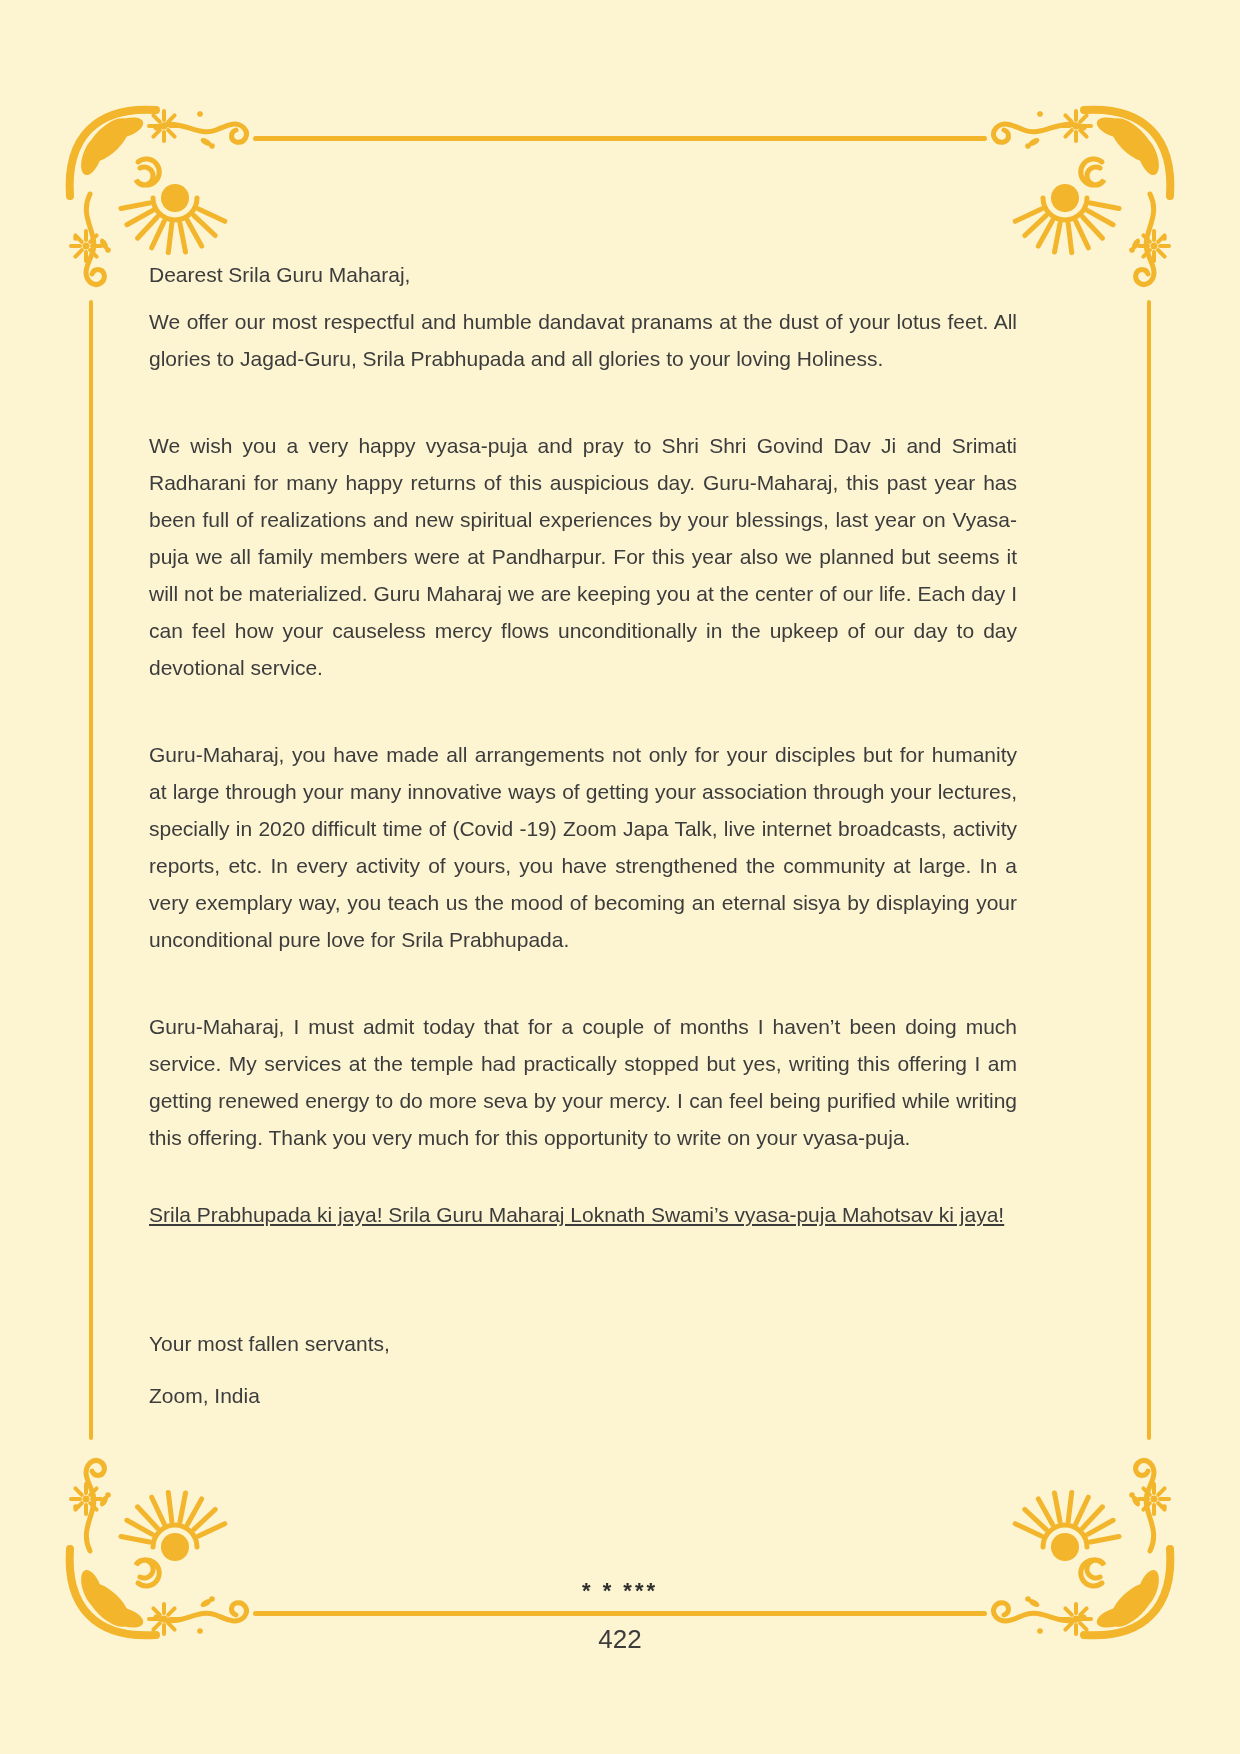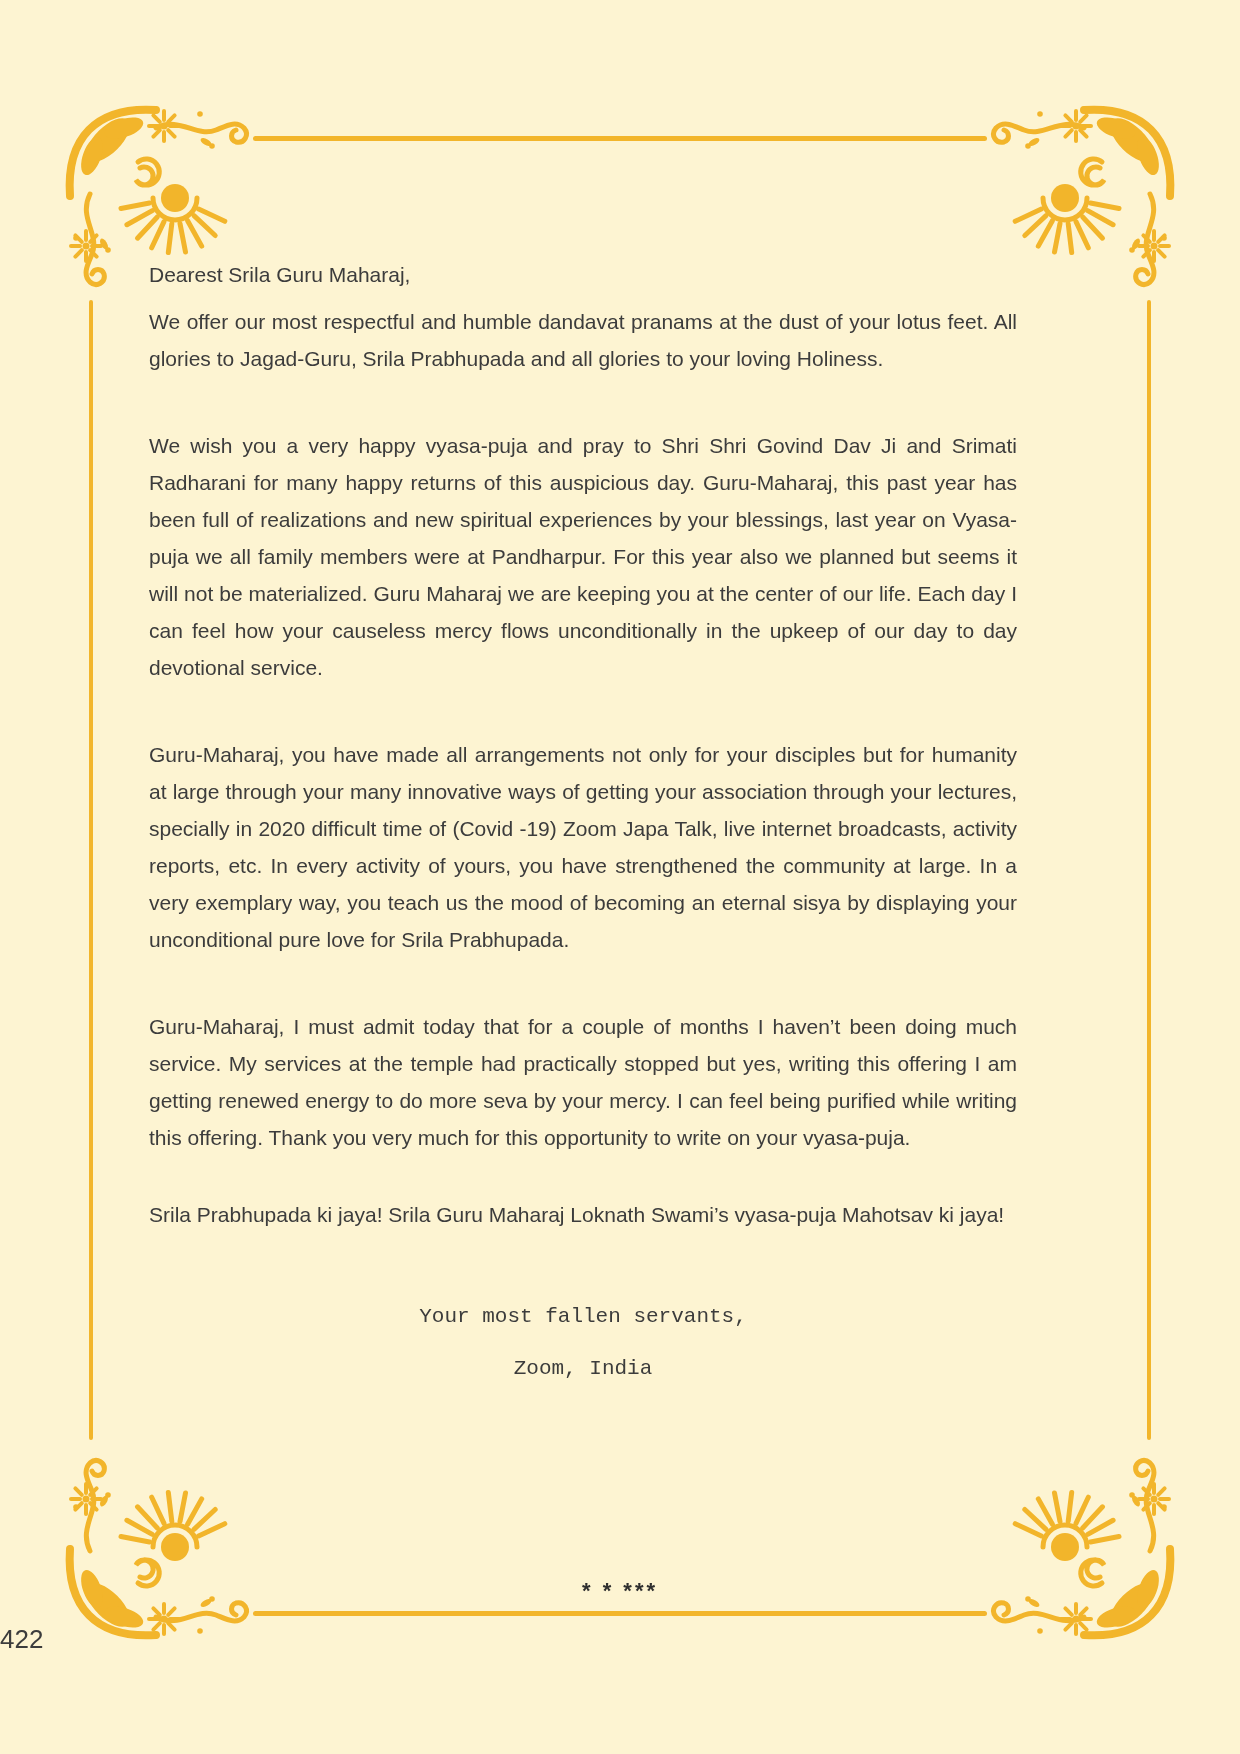--- a/index.html
+++ b/index.html
@@ -31,31 +31,31 @@
   .ornament.br{left:980px;top:1432px;transform:scale(-1,-1);}
   
   .letter{
     position:absolute;left:149px;top:256px;width:868px;
     font-size:21px;line-height:37px;
   }
   .letter p{margin:0 0 24px;text-align:justify;}
   .letter p.salutation{margin-bottom:10px;text-align:left;}
   .letter p.gap-xl{margin-bottom:50px;}
   .letter p.gap-lg{margin-bottom:40px;}
-  .letter p.gap-xxl{margin-bottom:65px;}
-  .letter p.closing-line{margin-bottom:15px;text-align:center;font-family:Liberation Mono, monospace;}
+  .letter p.gap-xxl{margin-bottom:92px;text-decoration:underline;}
+  .letter p.closing-line{margin-bottom:15px;text-align:left;}
   
   .stars{
     position:absolute;left:0;top:1578px;width:100%;
     text-align:center;font-size:22px;font-weight:bold;
     letter-spacing:3px;color:#2F2F2F;
   }
   .page-number{
     position:absolute;left:0;top:1624px;width:100%;
-    text-align:left;font-size:26px;color:var(--ink);
+    text-align:center;font-size:26px;color:var(--ink);
   }
 </style>
 </head>
 <body>
 
 <svg width="0" height="0" style="position:absolute" aria-hidden="true">
   <defs>
     <g id="daisy8" stroke="currentColor" stroke-width="4" stroke-linecap="round">
       <circle cx="0" cy="0" r="3.5" fill="currentColor" stroke="none"></circle>
       <line x1="6" y1="0" x2="15" y2="0"></line>

